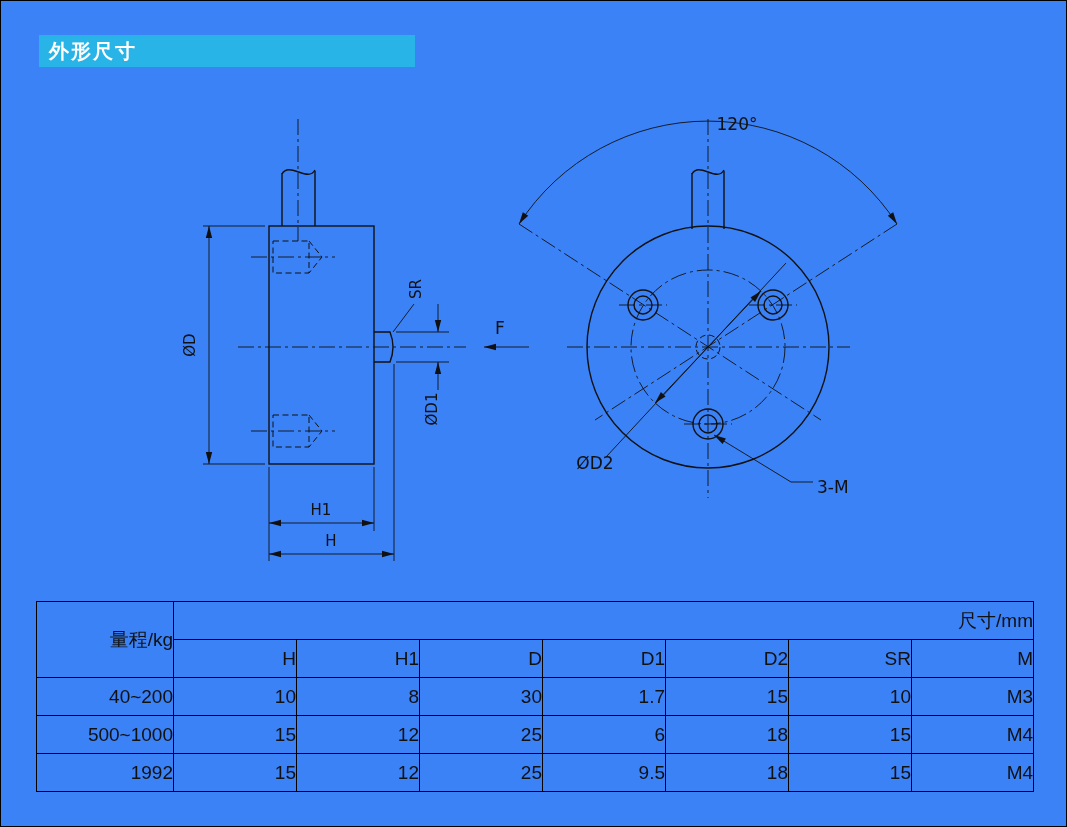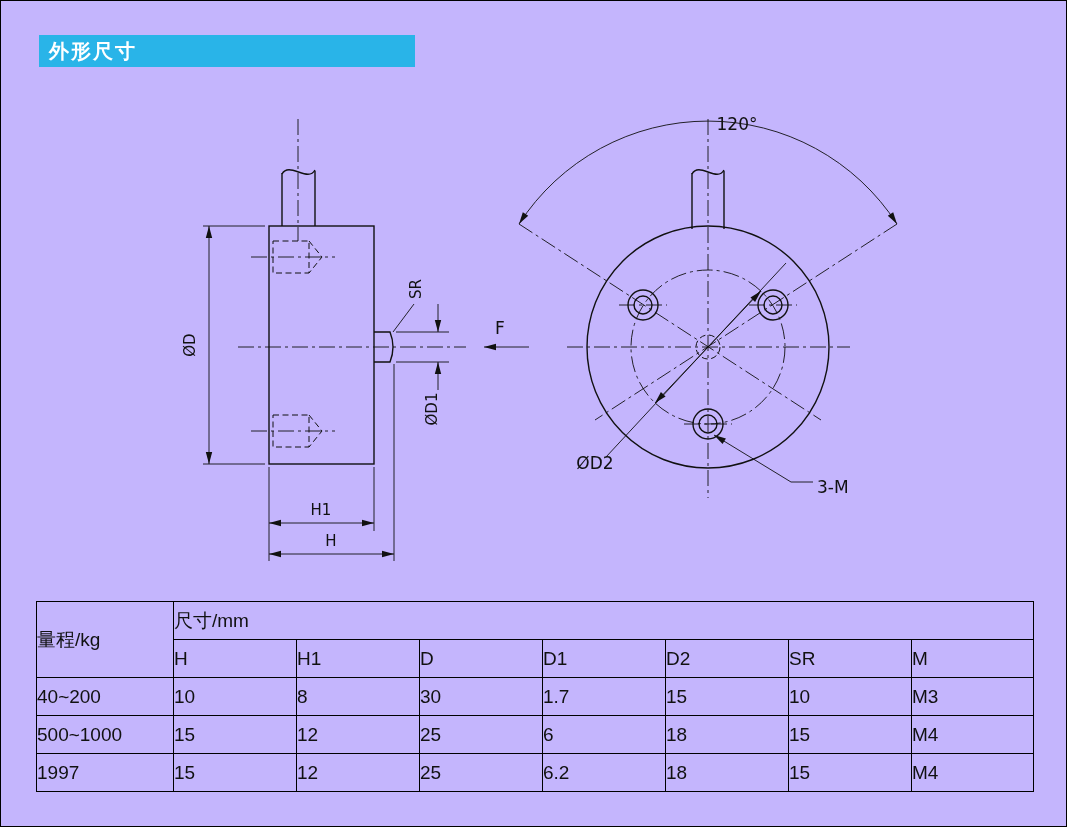--- a/index.html
+++ b/index.html
@@ -1,19 +1,19 @@
 <!DOCTYPE html>
 <html><head>
 <meta charset="utf-8">
 <style>
   html,body{margin:0;padding:0;background:#fff;}
   .page{
     position:relative;
     width:1067px;height:827px;
-    background:#c4b5fd;
+    background:#3b82f6;
     box-sizing:border-box;
     border:1px solid #000;
     font-family:"Liberation Sans","DejaVu Sans",sans-serif;
     overflow:hidden;
   }
   .banner{
     position:absolute;left:38px;top:34px;
     width:376px;height:32px;
     display:flex;align-items:center;
     padding-left:10px;box-sizing:border-box;
@@ -31,21 +31,21 @@
   
   .dim-table{
     position:absolute;left:35px;top:600px;
     width:997px;
     border-collapse:collapse;
     table-layout:fixed;
     font-size:19px;color:#111;
   }
   .dim-table td{
     border:1.5px solid #000;
-    text-align:left;vertical-align:middle;
+    text-align:right;vertical-align:middle;
     height:37px;
     padding:0;
   }
 </style>
 </head>
 <body>
 
 <div class="page">
 
   <div class="banner" style="background:#29b4e8;">
@@ -221,25 +221,25 @@
         <td>500~1000</td>
         <td>15</td>
         <td>12</td>
         <td>25</td>
         <td>6</td>
         <td>18</td>
         <td>15</td>
         <td>M4</td>
       </tr>
       <tr>
-        <td>1997</td>
+        <td>1992</td>
         <td>15</td>
         <td>12</td>
         <td>25</td>
-        <td>6.2</td>
+        <td>9.5</td>
         <td>18</td>
         <td>15</td>
         <td>M4</td>
       </tr>
     </tbody>
   </table>
 
 </div>
 
 </body></html>

